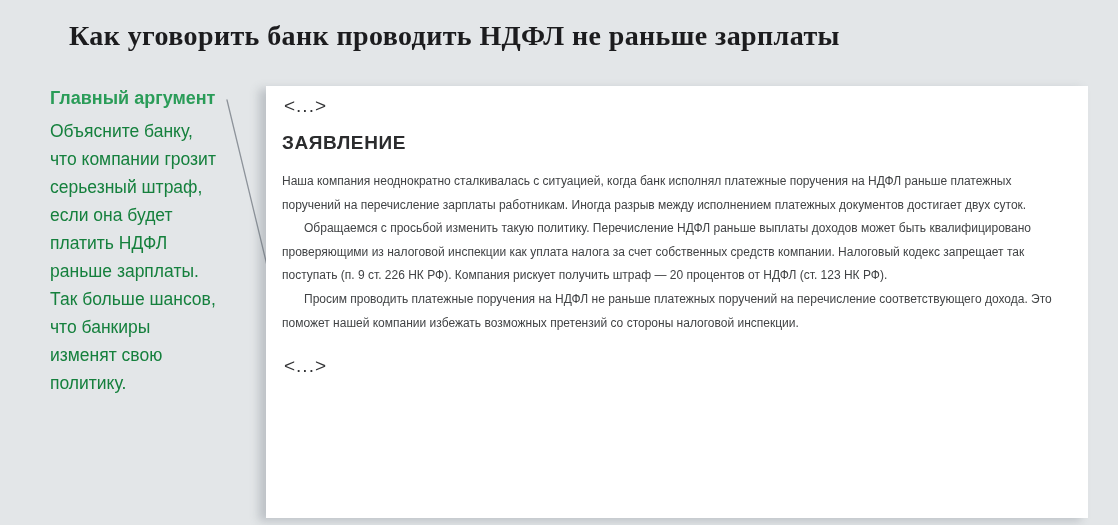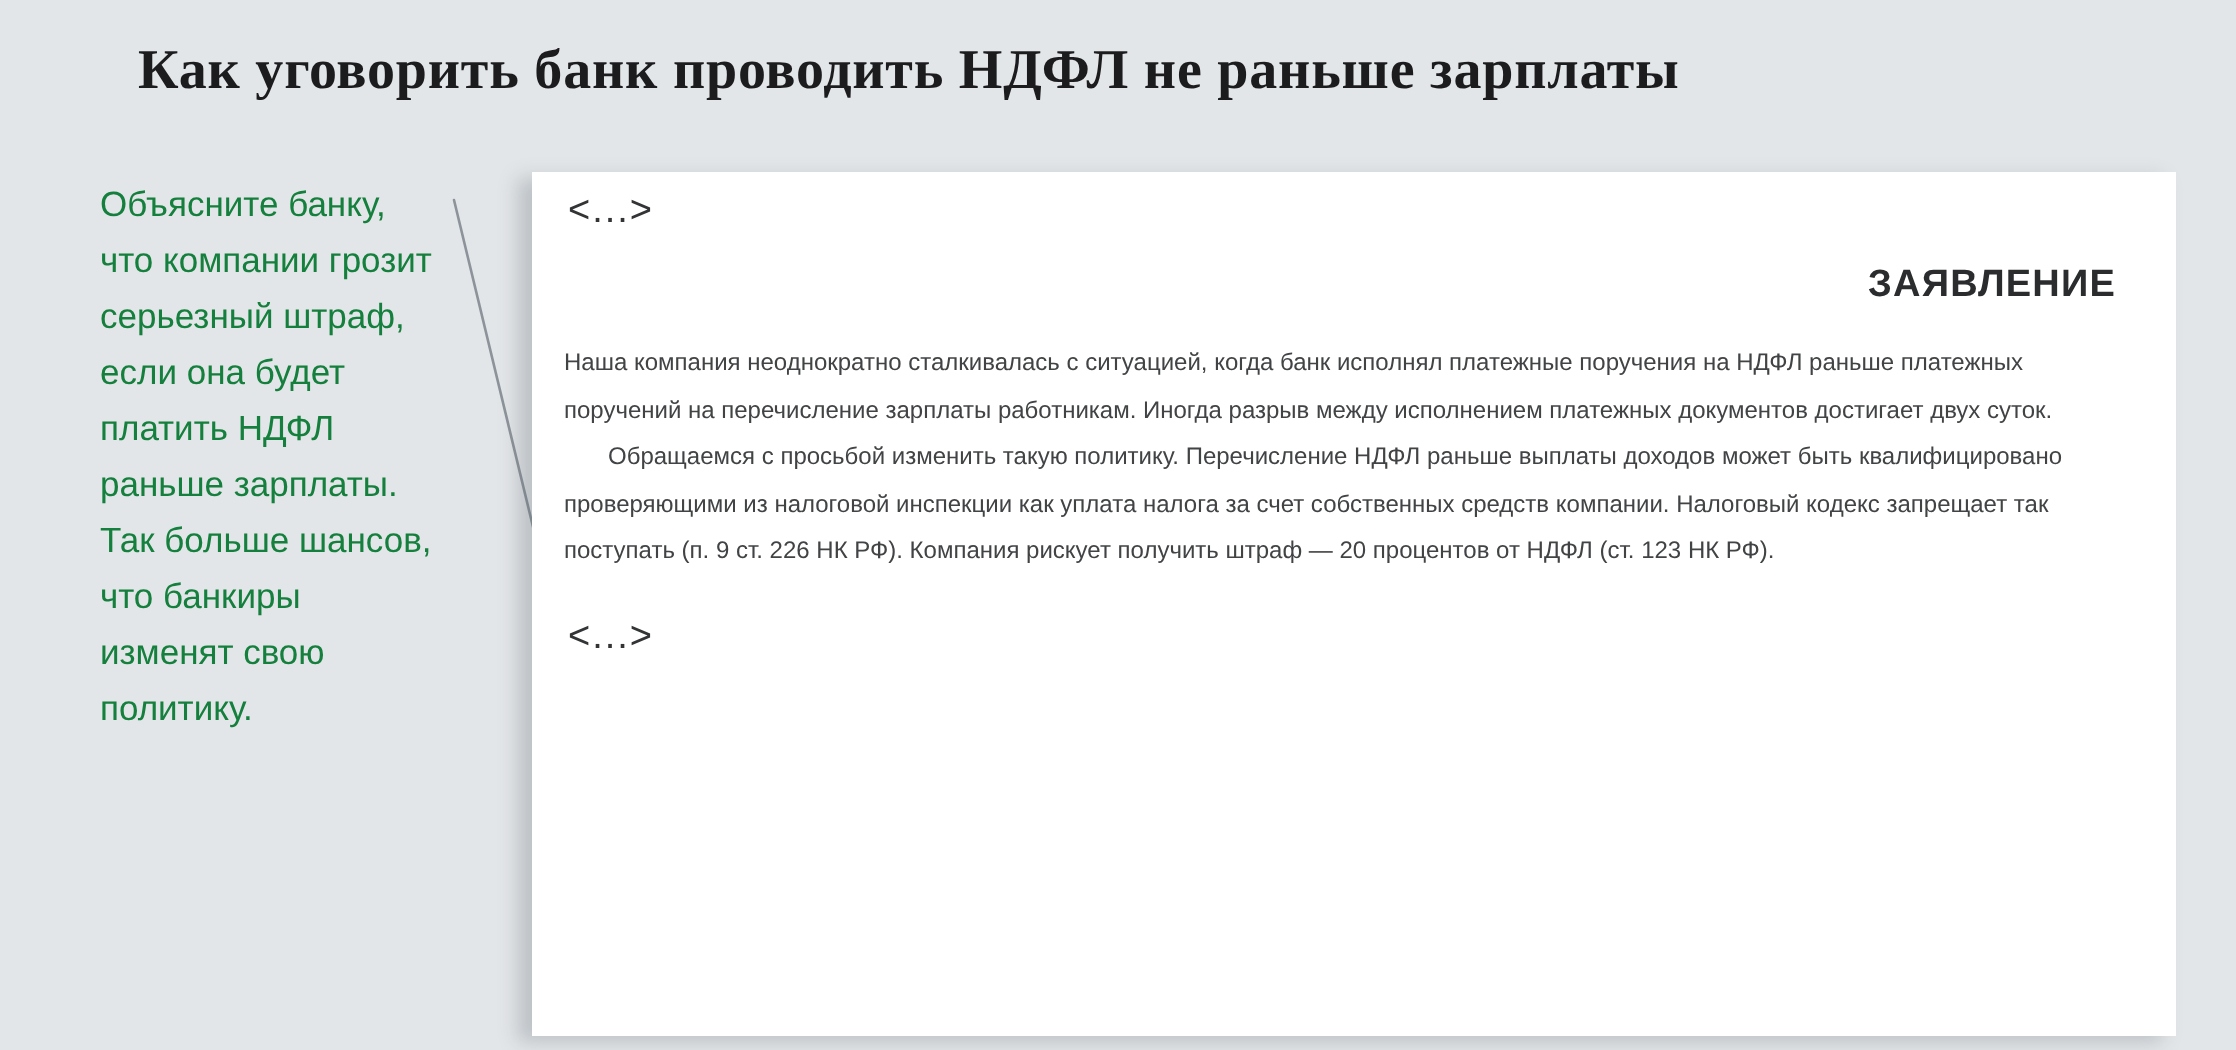--- a/index.html
+++ b/index.html
@@ -63,21 +63,21 @@
     color: #414345;
   }
   .omission {
     font-size: 19px;
     color: #333436;
     letter-spacing: 1px;
   }
   .omission.top { margin: 0 0 0 2px; }
   .omission.bottom { margin: 20px 0 0 2px; }
   .doc-heading {
-    text-align: right;
+    text-align: left;
     font-size: 19px;
     font-weight: bold;
     letter-spacing: 0.6px;
     color: #2b2c2e;
     margin: 15px 0 16px 0;
   }
   .doc p {
     font-size: 12px;
     line-height: 23.6px;
     margin: 0;
@@ -85,28 +85,30 @@
   .doc p.indent { text-indent: 22px; }
 </style>
 </head>
 <body>
 
 <div class="canvas">
 
   <h1 class="page-title">Как уговорить банк проводить НДФЛ не раньше зарплаты</h1>
 
   <aside class="callout">
+    <div class="callout-heading">Главный аргумент</div>
     <div class="callout-body">Объясните банку, что компании грозит серьезный штраф, если она будет платить НДФЛ раньше зарплаты. Так больше шансов, что банкиры изменят свою политику.</div>
   </aside>
 
   <svg class="connector" viewBox="0 0 1118 525" xmlns="http://www.w3.org/2000/svg">
     <path d="M 213 100 L 257 282 Q 261 296 270 300" fill="none" stroke="#8d939a" stroke-width="1.3" stroke-linecap="round"></path>
   </svg>
 
   <section class="doc">
     <div class="omission top">&lt;...&gt;</div>
     <h2 class="doc-heading">ЗАЯВЛЕНИЕ</h2>
     <p>Наша компания неоднократно сталкивалась с ситуацией, когда банк исполнял платежные поручения на НДФЛ раньше платежных поручений на перечисление зарплаты работникам. Иногда разрыв между исполнением платежных документов достигает двух суток.</p>
     <p class="indent">Обращаемся с просьбой изменить такую политику. Перечисление НДФЛ раньше выплаты доходов может быть квалифицировано проверяющими из налоговой инспекции как уплата налога за счет собственных средств компании. Налоговый кодекс запрещает так поступать (п. 9 ст. 226 НК РФ). Компания рискует получить штраф — 20 процентов от НДФЛ (ст. 123 НК РФ).</p>
+    <p class="indent">Просим проводить платежные поручения на НДФЛ не раньше платежных поручений на перечисление соответствующего дохода. Это поможет нашей компании избежать возможных претензий со стороны налоговой инспекции.</p>
     <div class="omission bottom">&lt;...&gt;</div>
   </section>
 
 </div>
 
 </body></html>

